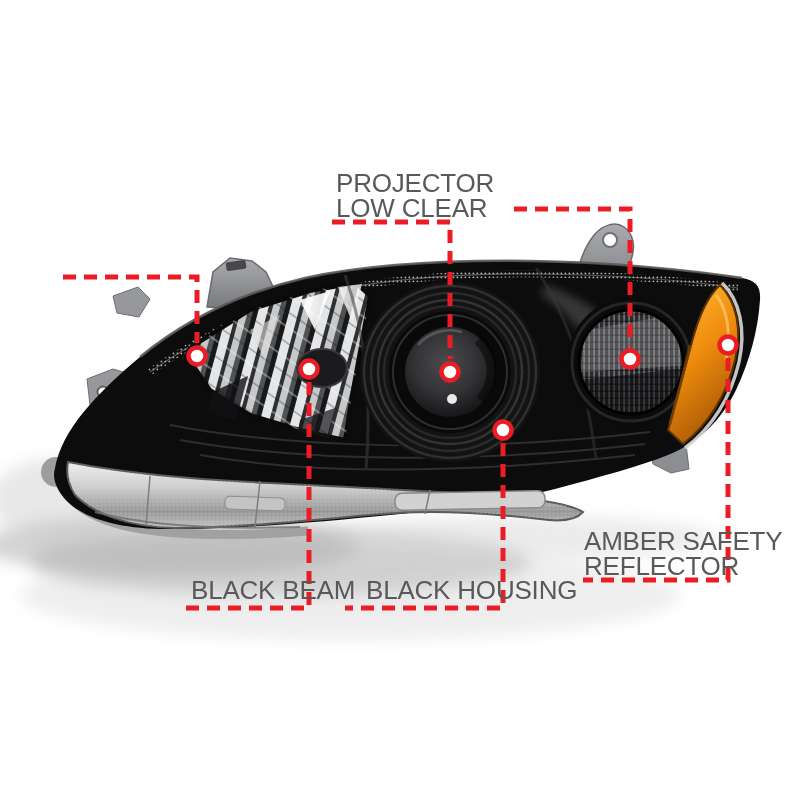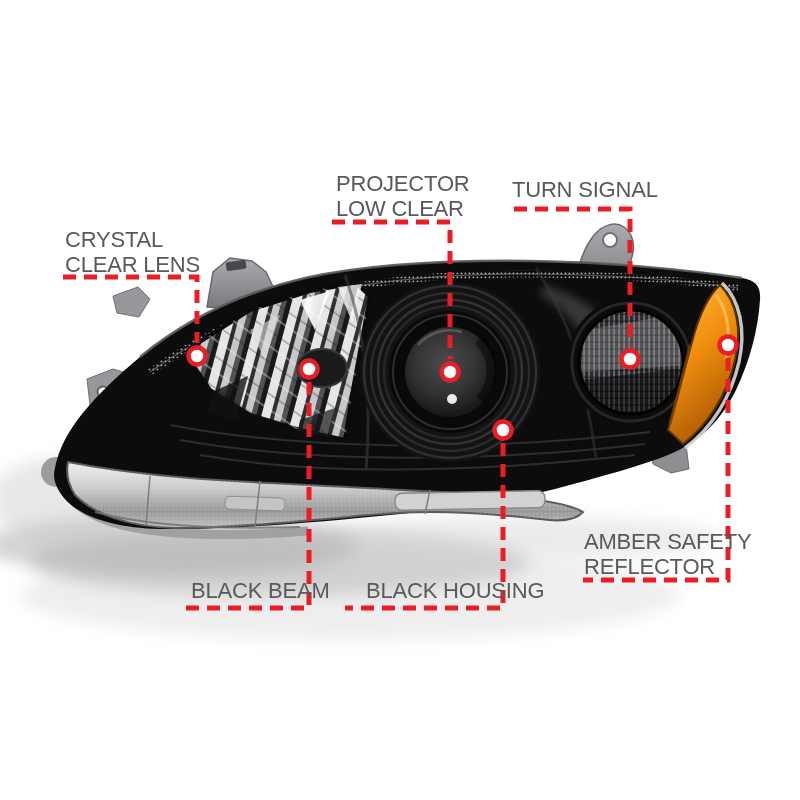--- a/index.html
+++ b/index.html
@@ -1,19 +1,19 @@
 <!DOCTYPE html>
 <html><head>
 <meta charset="utf-8">
 <style>
   html,body{margin:0;padding:0;background:#ffffff;}
   .stage{position:relative;width:800px;height:800px;background:#ffffff;overflow:hidden;
          font-family:"Liberation Sans",sans-serif;}
   .stage svg{position:absolute;left:0;top:0;}
-  .callout-label{position:absolute;color:#58595b;font-size:22px;line-height:25px;
+  .callout-label{position:absolute;color:#58595b;font-size:26px;line-height:25px;
                  font-weight:400;letter-spacing:-0.2px;}
   .callout-label .line{display:block;white-space:nowrap;}
   #lbl-crystal{left:65px;top:227px;}
   #lbl-projector{left:336px;top:171px;}
   #lbl-turnsignal{left:512px;top:177px;}
   #lbl-highbeam{left:191px;top:578px;}
   #lbl-blackhousing{left:343px;top:578px;margin-left:23px;}
   #lbl-amber{left:584px;top:529px;}
 </style>
 </head>
@@ -198,31 +198,24 @@
   <g fill="#ffffff" stroke-width="4.5">
     <circle cx="197" cy="356" r="8.5" stroke="#EC1C24"></circle>
     <circle cx="450" cy="372" r="8.5" stroke="#EC1C24"></circle>
     <circle cx="630" cy="359" r="8.5" stroke="#EC1C24"></circle>
     <circle cx="309" cy="369" r="8.5" stroke="#EC1C24"></circle>
     <circle cx="503" cy="430" r="8.5" stroke="#EC1C24"></circle>
     <circle cx="728" cy="345" r="8.5" stroke="#EC1C24"></circle>
   </g>
 </svg>
 
-<div class="callout-label" id="lbl-crystal">
-  <span class="line">CRYSTAL</span>
-  <span class="line">CLEAR LENS</span>
-</div>
 <div class="callout-label" id="lbl-projector">
   <span class="line">PROJECTOR</span>
   <span class="line">LOW CLEAR</span>
 </div>
-<div class="callout-label" id="lbl-turnsignal">
-  <span class="line">TURN SIGNAL</span>
-</div>
 <div class="callout-label" id="lbl-highbeam">
   <span class="line">BLACK BEAM</span>
 </div>
 <div class="callout-label" id="lbl-blackhousing">
   <span class="line">BLACK HOUSING</span>
 </div>
 <div class="callout-label" id="lbl-amber">
   <span class="line">AMBER SAFETY</span>
   <span class="line">REFLECTOR</span>
 </div>

